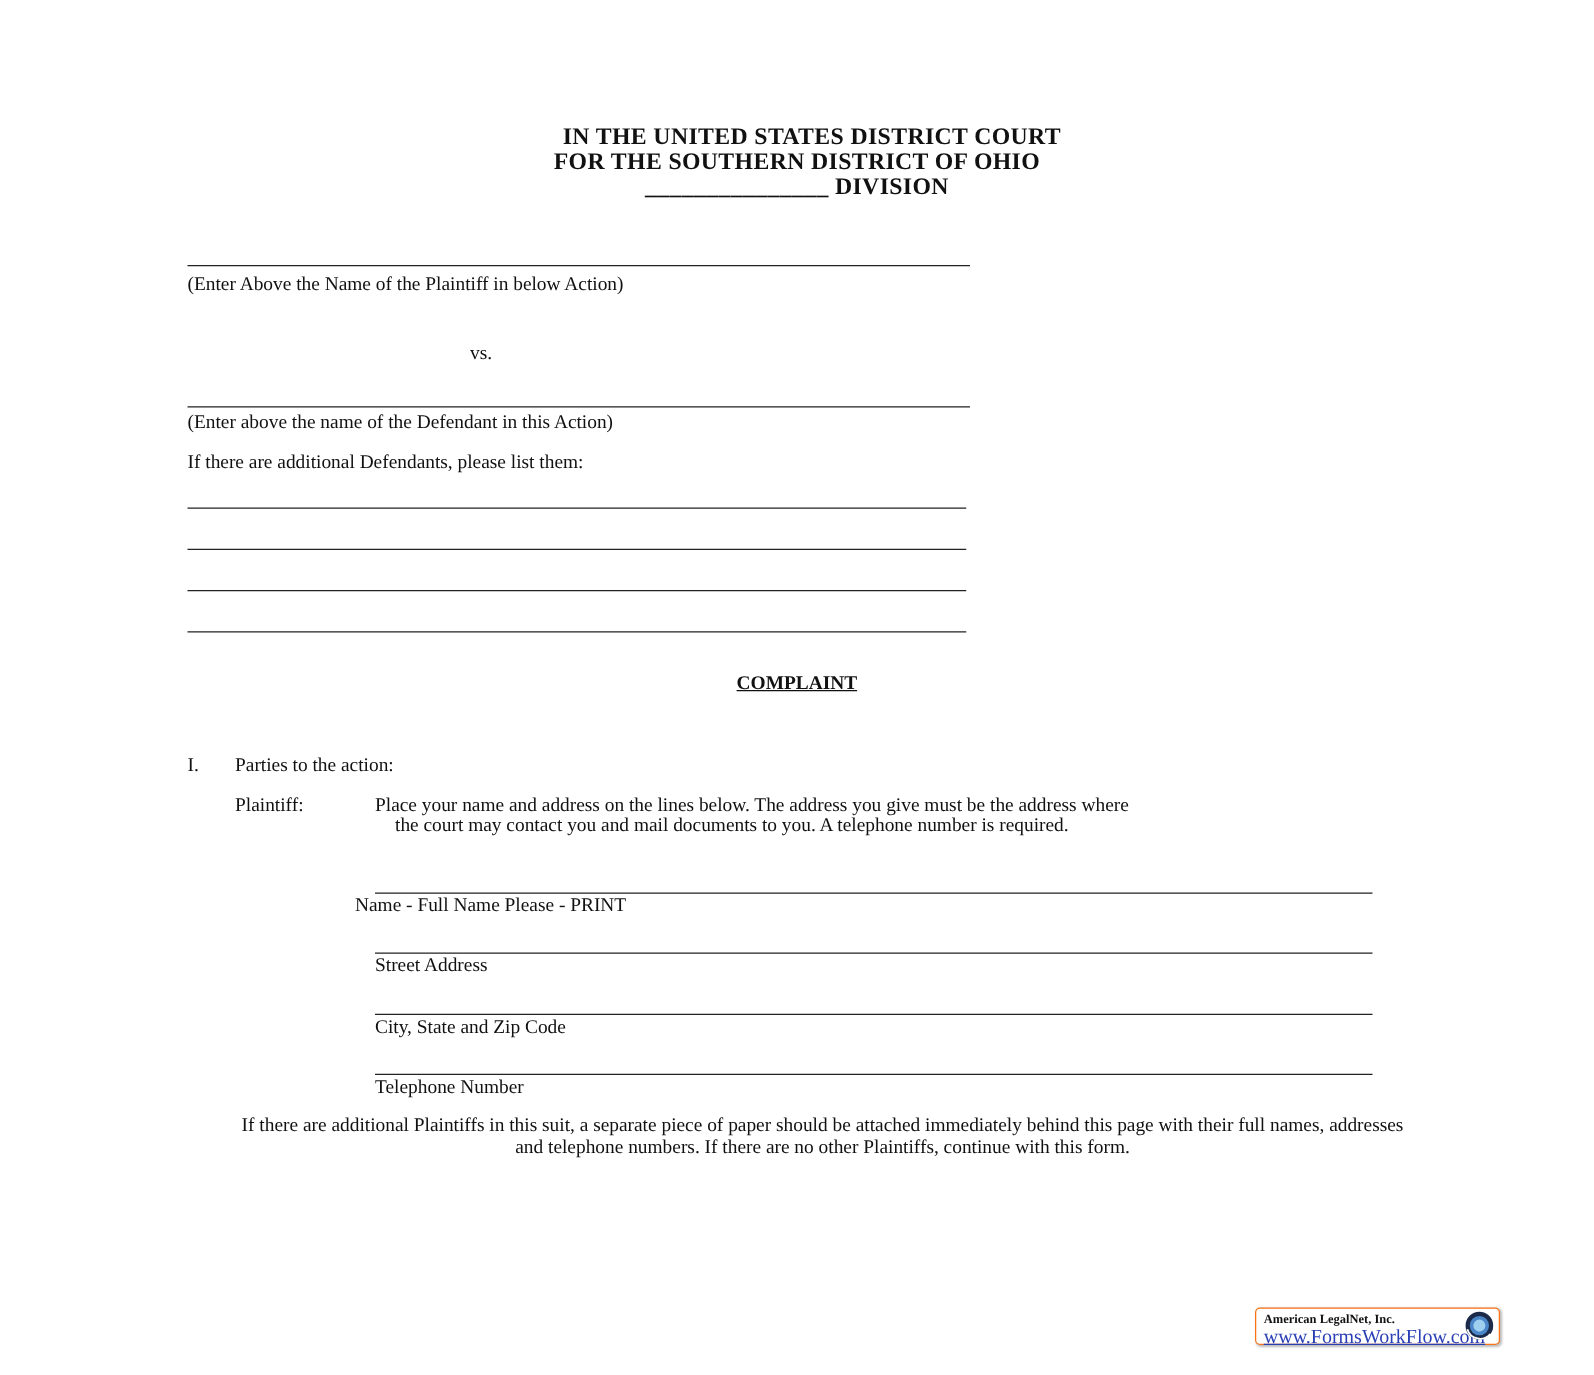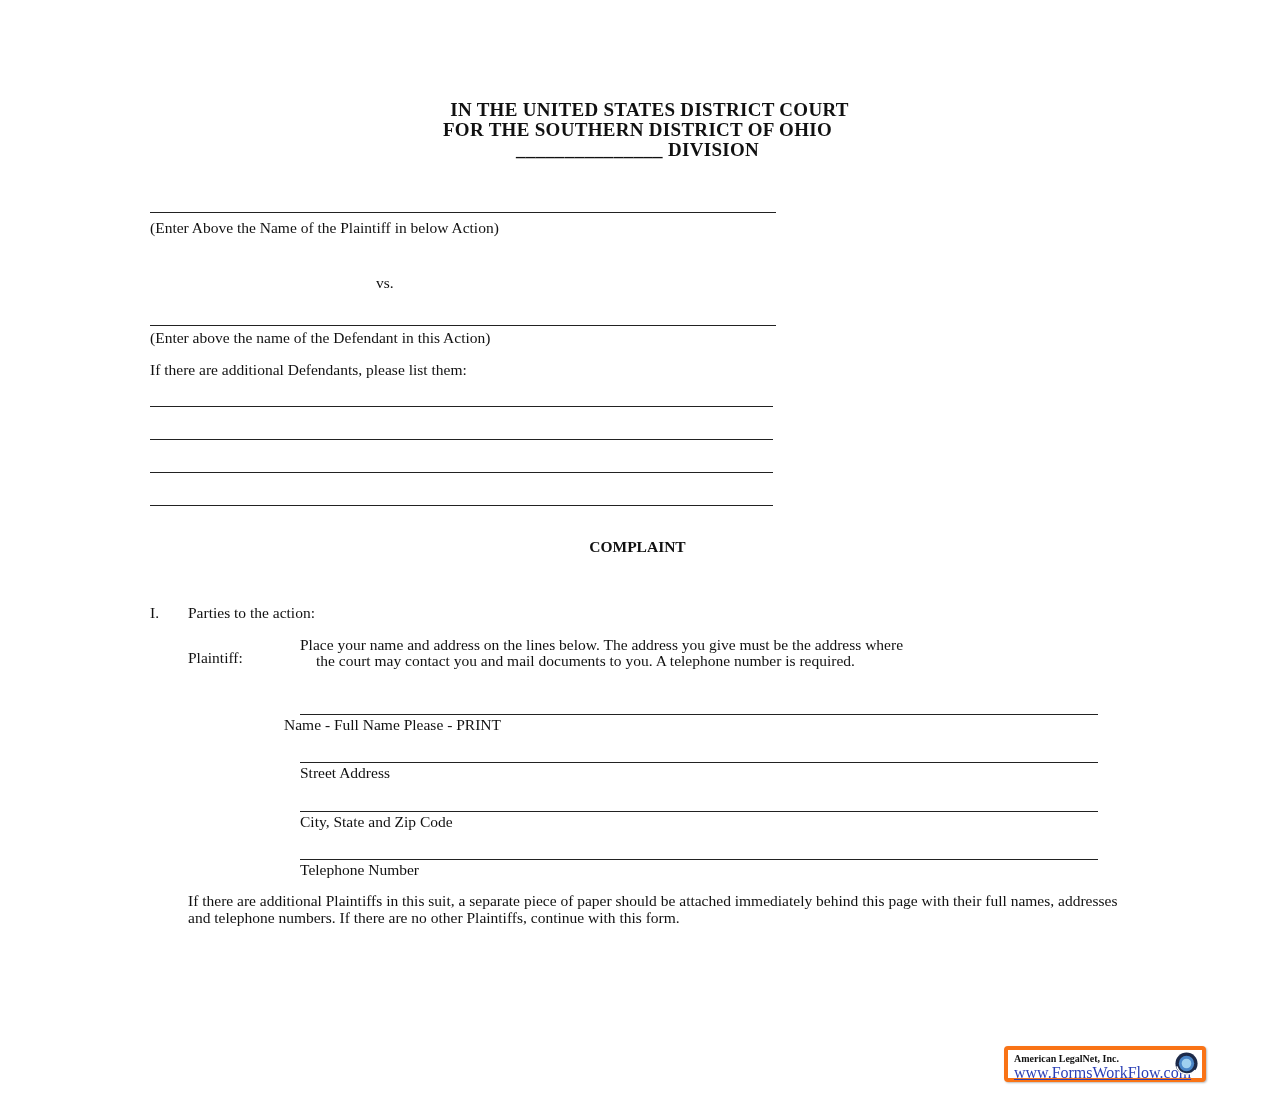--- a/index.html
+++ b/index.html
@@ -4,21 +4,21 @@
   <style>
     html, body { margin: 0; padding: 0; background: #ffffff; }
     body { width: 1275px; height: 1100px; position: relative; overflow: hidden;
            font-family: "Liberation Serif", "DejaVu Serif", serif; color: #111; }
     .abs { position: absolute; white-space: nowrap; }
     .hdr { font-weight: bold; font-size: 19px; letter-spacing: 0.3px; left: 0; width: 1275px; text-align: center; }
     .txt { font-size: 15.5px; }
     .line { position: absolute; border-bottom: 1.3px solid #222; height: 0; }
     .para { position: absolute; font-size: 15.5px; line-height: 16.5px; white-space: normal; }
     .badge { position: absolute; left: 1004px; top: 1046px; width: 194px; height: 28px;
-             border: 4px solid #f97316; border-radius: 4px; background: #fff;
+             border: 1px solid #f97316; border-radius: 4px; background: #fff;
              box-shadow: 1px 1px 2px #bbb; }
     .badge .company { position: absolute; left: 6px; top: 3px; font-size: 10px; font-weight: bold; font-family: "Liberation Serif", serif; }
     .badge .url { position: absolute; left: 6px; top: 14px; font-size: 16px; color: #2b3fb5; text-decoration: underline; font-family: "Liberation Serif", serif; }
     .badge .logo { position: absolute; right: 3px; top: 1px; width: 25px; height: 25px; }
   </style>
 </head>
 <body>
 
 <div class="abs hdr" style="top:99px;padding-left:12px;">IN THE UNITED STATES DISTRICT COURT</div>
 <div class="abs hdr" style="top:119px;">FOR THE SOUTHERN DISTRICT OF OHIO</div>
@@ -35,42 +35,42 @@
 <div class="line" style="left:150px; top:325px; width:626px;"></div>
 <div class="abs txt" style="left:150px; top:329px;">(Enter above the name of the Defendant in this Action)</div>
 
 <div class="abs txt" style="left:150px; top:361px;">If there are additional Defendants, please list them:</div>
 
 <div class="line" style="left:150px; top:406px; width:623px;"></div>
 <div class="line" style="left:150px; top:439px; width:623px;"></div>
 <div class="line" style="left:150px; top:472px; width:623px;"></div>
 <div class="line" style="left:150px; top:505px; width:623px;"></div>
 
-<div class="abs" style="left:0; width:1275px; text-align:center; top:538px; font-weight:bold; font-size:15.5px;">COMPLAINT</div>
+<div class="abs" style="left:0; width:1275px; text-align:center; top:538px; font-weight:bold; font-size:15.5px;text-decoration:underline;">COMPLAINT</div>
 
 <div class="abs txt" style="left:150px; top:604px;">I.</div>
 <div class="abs txt" style="left:188px; top:604px;">Parties to the action:</div>
 
-<div class="abs txt" style="left:188px; top:636px;margin-top:13px;">Plaintiff:</div>
+<div class="abs txt" style="left:188px; top:636px;">Plaintiff:</div>
 <div class="abs txt" style="left:300px; top:636px;">Place your name and address on the lines below.  The address you give must be the address where</div>
 <div class="abs txt" style="left:316px; top:652px;">the court may contact you and mail documents to you.  A telephone number is required.</div>
 
 <div class="line" style="left:300px; top:714px; width:798px;"></div>
 <div class="abs txt" style="left:284px; top:716px;">Name - Full Name Please - PRINT</div>
 
 <div class="line" style="left:300px; top:762px; width:798px;"></div>
 <div class="abs txt" style="left:300px; top:764px;">Street Address</div>
 
 <div class="line" style="left:300px; top:811px; width:798px;"></div>
 <div class="abs txt" style="left:300px; top:813px;">City, State and Zip Code</div>
 
 <div class="line" style="left:300px; top:859px; width:798px;"></div>
 <div class="abs txt" style="left:300px; top:861px;">Telephone Number</div>
 
-<div class="para" style="left:188px; top:893px; width:940px;">If there are additional Plaintiffs in this suit, a separate piece of paper should be attached immediately behind this page with their full names, addresses and telephone numbers.  If there are no other Plaintiffs, continue with this form.</div>
+<div class="para" style="left:188px; top:893px; width:940px;text-align:center;">If there are additional Plaintiffs in this suit, a separate piece of paper should be attached immediately behind this page with their full names, addresses and telephone numbers.  If there are no other Plaintiffs, continue with this form.</div>
 
 <div class="badge">
   <div class="company">American LegalNet, Inc.</div>
   <div class="url">www.FormsWorkFlow.com</div>
   <svg class="logo" viewBox="0 0 26 26">
     <circle cx="13" cy="13" r="11.5" fill="#1c2a4a"></circle>
     <circle cx="13" cy="13" r="8" fill="#4a86c8"></circle>
     <circle cx="13" cy="13" r="5" fill="#9fd0f0"></circle>
     <path d="M3 16 A11 11 0 0 0 22 20" stroke="#ffffff" stroke-width="1.5" fill="none"></path>
   </svg>

